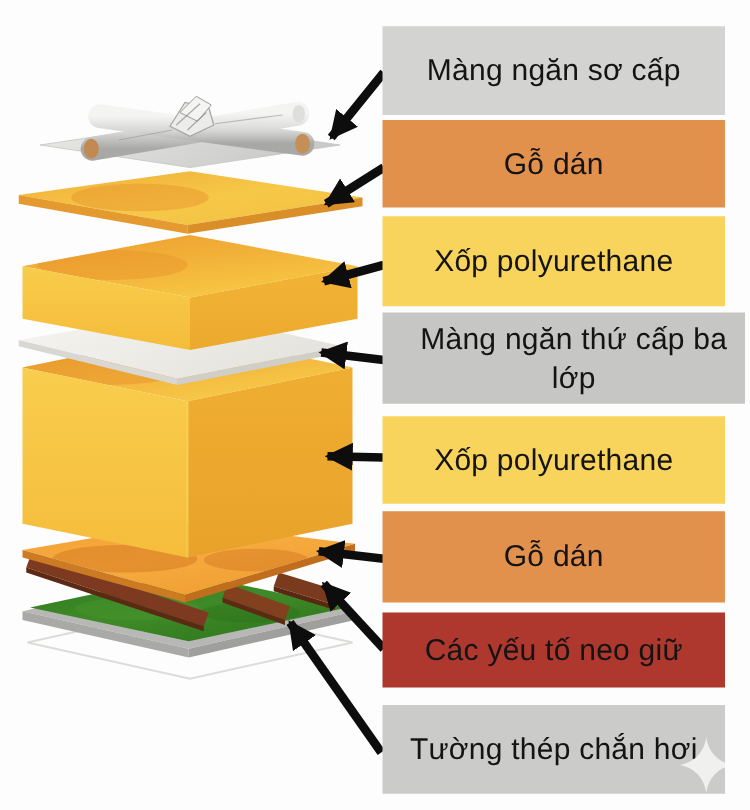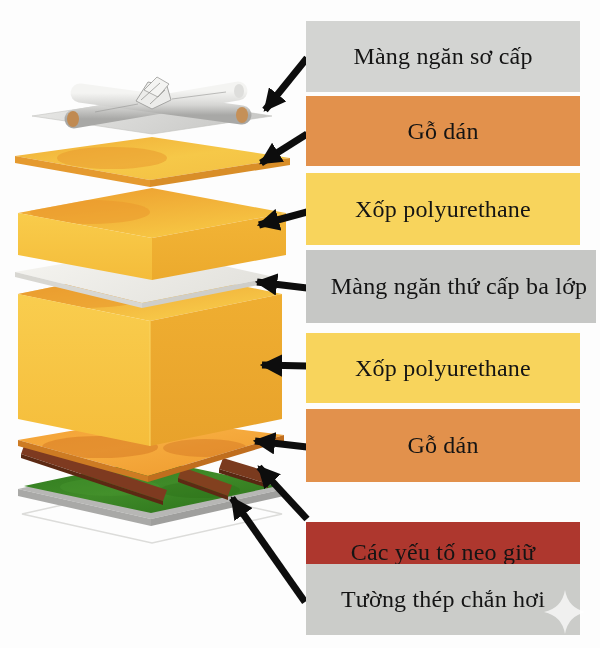--- a/index.html
+++ b/index.html
@@ -5,21 +5,21 @@
   html,body{margin:0;padding:0;background:#ffffff;}
   .canvas{
     position:relative;width:600px;height:648px;background:#fdfdfd;overflow:hidden;
     font-family:"Liberation Sans","DejaVu Sans",sans-serif;
   }
   #diagram-svg{position:absolute;left:0;top:0;z-index:1;}
   #label-column{position:absolute;left:0;top:0;width:600px;height:648px;z-index:2;}
   .label-box{
     position:absolute;left:306px;width:274px;
     display:flex;align-items:center;justify-content:center;
-    text-align:center;font-size:24px;line-height:31px;letter-spacing:0.2px;font-family:Liberation Serif, serif;
+    text-align:center;font-size:24px;line-height:31px;letter-spacing:0.2px;
   }
   .label-box span{display:block;padding:0 8px;}
   #overlay-svg{position:absolute;left:0;top:0;z-index:3;pointer-events:none;}
 </style>
 </head>
 <body>
 
 <div class="canvas">
 
   <svg id="diagram-svg" width="600" height="648" viewBox="0 0 600 648">
@@ -200,21 +200,21 @@
       </div>
       <div class="label-box" style="top: 250px; height: 73px; background: rgb(198, 199, 197); color: rgb(20, 20, 20); padding-left: 16px;">
         <span>Màng ngăn thứ cấp ba lớp</span>
       </div>
       <div class="label-box" style="top: 333px; height: 70px; background: rgb(248, 212, 92); color: rgb(20, 20, 20);">
         <span>Xốp polyurethane</span>
       </div>
       <div class="label-box" style="top: 409px; height: 73px; background: rgb(226, 145, 76); color: rgb(20, 20, 20);">
         <span>Gỗ dán</span>
       </div>
-      <div class="label-box" style="top: 490px; height: 60px; background: rgb(174, 55, 46); color: rgb(20, 20, 20); margin-top: 32px;">
+      <div class="label-box" style="top: 490px; height: 60px; background: rgb(174, 55, 46); color: rgb(20, 20, 20);">
         <span>Các yếu tố neo giữ</span>
       </div>
       <div class="label-box" style="top: 564px; height: 71px; background: rgb(203, 204, 201); color: rgb(20, 20, 20);">
         <span>Tường thép chắn hơi</span>
       </div>
     </div>
 
   <svg id="overlay-svg" width="600" height="648" viewBox="0 0 600 648">
     <path d="M565,590 Q568,608 586,612 Q568,616 565,634 Q562,616 544,612 Q562,608 565,590 Z" fill="#ffffff" opacity="0.7"></path>
   </svg>

